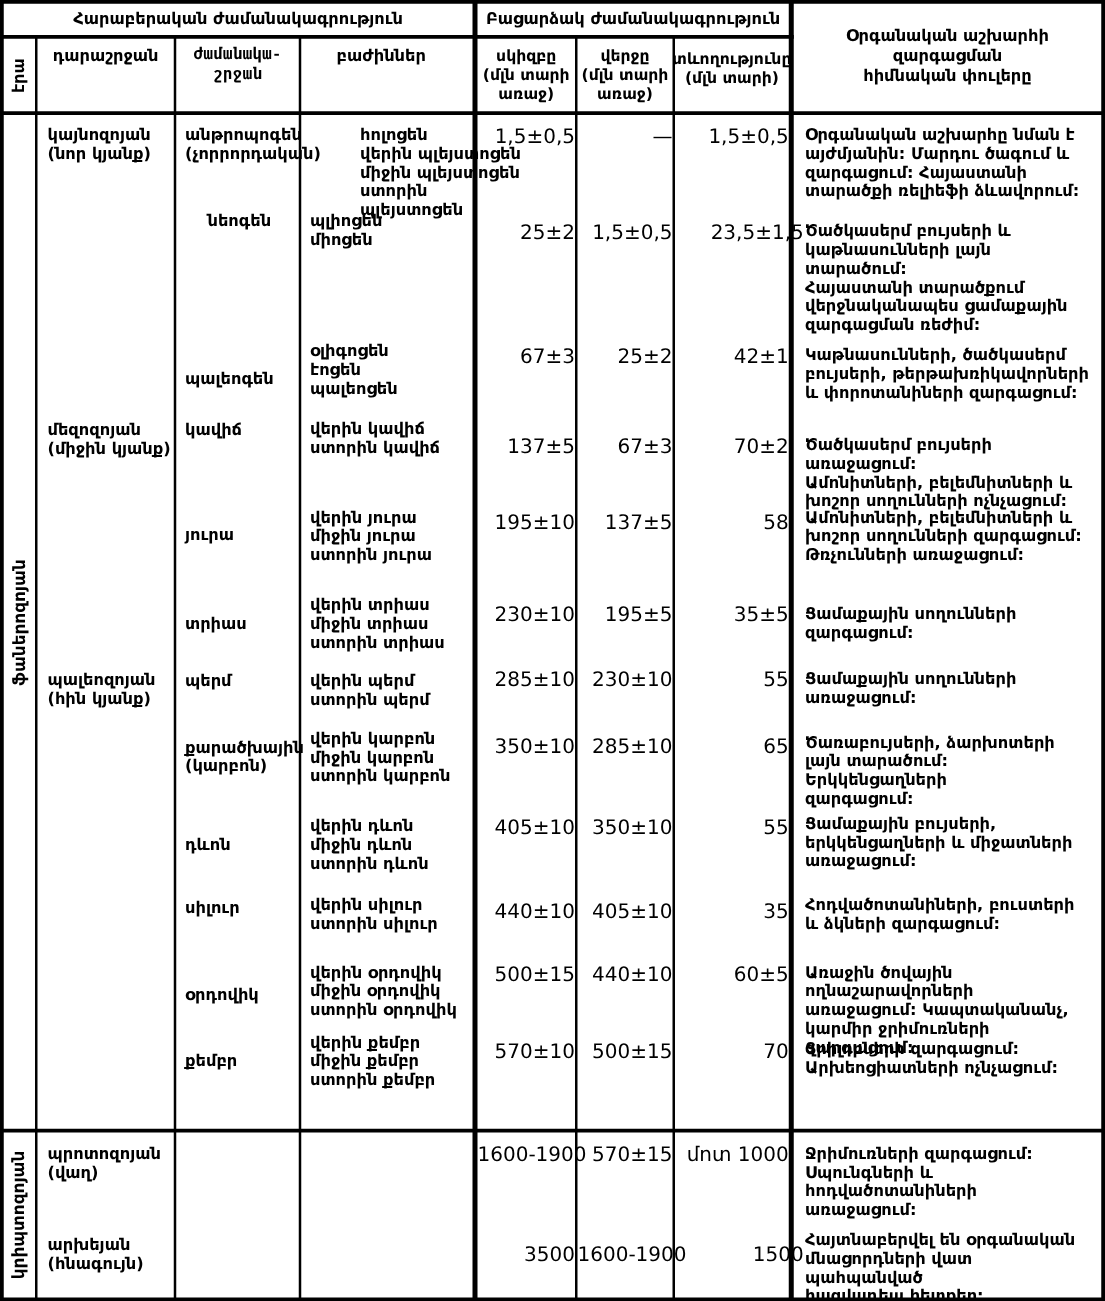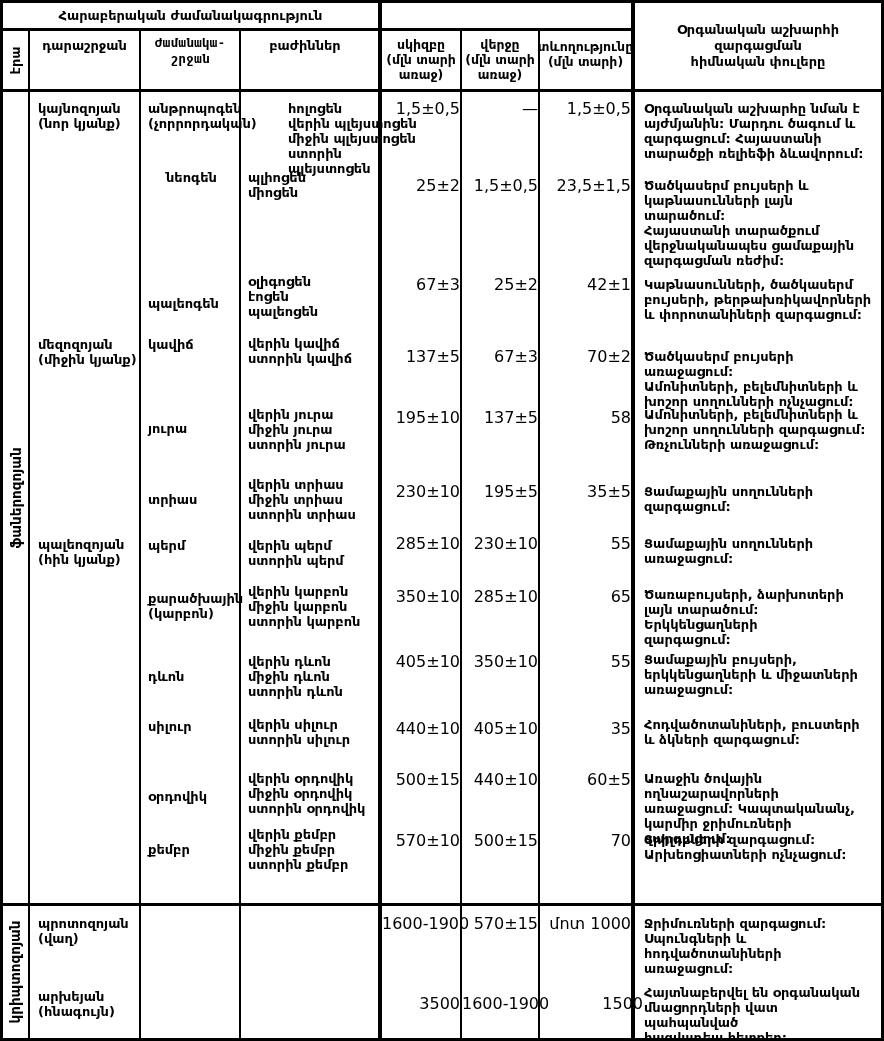--- a/index.html
+++ b/index.html
@@ -36,20 +36,21 @@
   <div class="bline" style="left:0;top:903px;width:884px;height:3px;"></div>
   <div class="bline" style="left:28px;top:28px;width:2px;height:1013px;"></div>
   <div class="bline" style="left:139px;top:28px;width:2px;height:1013px;"></div>
   <div class="bline" style="left:239px;top:28px;width:2px;height:1013px;"></div>
   <div class="bline" style="left:378px;top:0;width:4px;height:1041px;"></div>
   <div class="bline" style="left:460px;top:28px;width:2px;height:1013px;"></div>
   <div class="bline" style="left:538px;top:28px;width:2px;height:1013px;"></div>
   <div class="bline" style="left:631px;top:0;width:4px;height:1041px;"></div>
 
   <div class="hdr" style="left:3px;top:3px;width:375px;height:25px;">Հարաբերական ժամանակագրություն</div>
+  <div class="hdr" style="left:382px;top:3px;width:249px;height:25px;">Բացարձակ ժամանակագրություն</div>
   <div class="hdr" style="left:635px;top:3px;width:246px;height:86px;">Օրգանական աշխարհի
 զարգացման
 հիմնական փուլերը</div>
 
   <div class="eraBox" style="left:3px;top:31px;width:25px;height:58px;">
     <span class="rot" style="font-size:13px;">էրա</span>
   </div>
   <div class="hdr" style="left:30px;top:31px;width:109px;height:30px;">դարաշրջան</div>
   <div class="hdr" style="left:141px;top:31px;width:98px;height:42px;font-family:Liberation Mono, monospace;">ժամանակա-
 շրջան</div>
@@ -84,21 +85,21 @@
       <div class="cell num" style="left: 540px; top: 101px; width: 91px;">1,5±0,5</div>
       <div class="cell" style="left: 644px; top: 101px; width: 232px;">Օրգանական աշխարհը նման է
 այժմյանին: Մարդու ծագում և
 զարգացում: Հայաստանի
 տարածքի ռելիեֆի ձևավորում:</div>
       <div class="cell" style="left: 166px; top: 170px; width: 92px;">նեոգեն</div>
       <div class="cell" style="left: 248px; top: 170px; width: 130px;">պլիոցեն
 միոցեն</div>
       <div class="cell num" style="left: 382px; top: 178px; width: 78px;">25±2</div>
       <div class="cell num" style="left: 462px; top: 178px; width: 76px;">1,5±0,5</div>
-      <div class="cell num" style="left: 540px; top: 178px; width: 91px;">23,5±1,5</div>
+      <div class="cell num" style="left: 552px; top: 178px; width: 91px;">23,5±1,5</div>
       <div class="cell" style="left: 644px; top: 178px; width: 232px;">Ծածկասերմ բույսերի և
 կաթնասունների լայն տարածում:
 Հայաստանի տարածքում
 վերջնականապես ցամաքային
 զարգացման ռեժիմ:</div>
       <div class="cell" style="left: 148px; top: 296px; width: 92px;">պալեոգեն</div>
       <div class="cell" style="left: 248px; top: 274px; width: 130px;">օլիգոցեն
 էոցեն
 պալեոցեն</div>
       <div class="cell num" style="left: 382px; top: 277px; width: 78px;">67±3</div>

